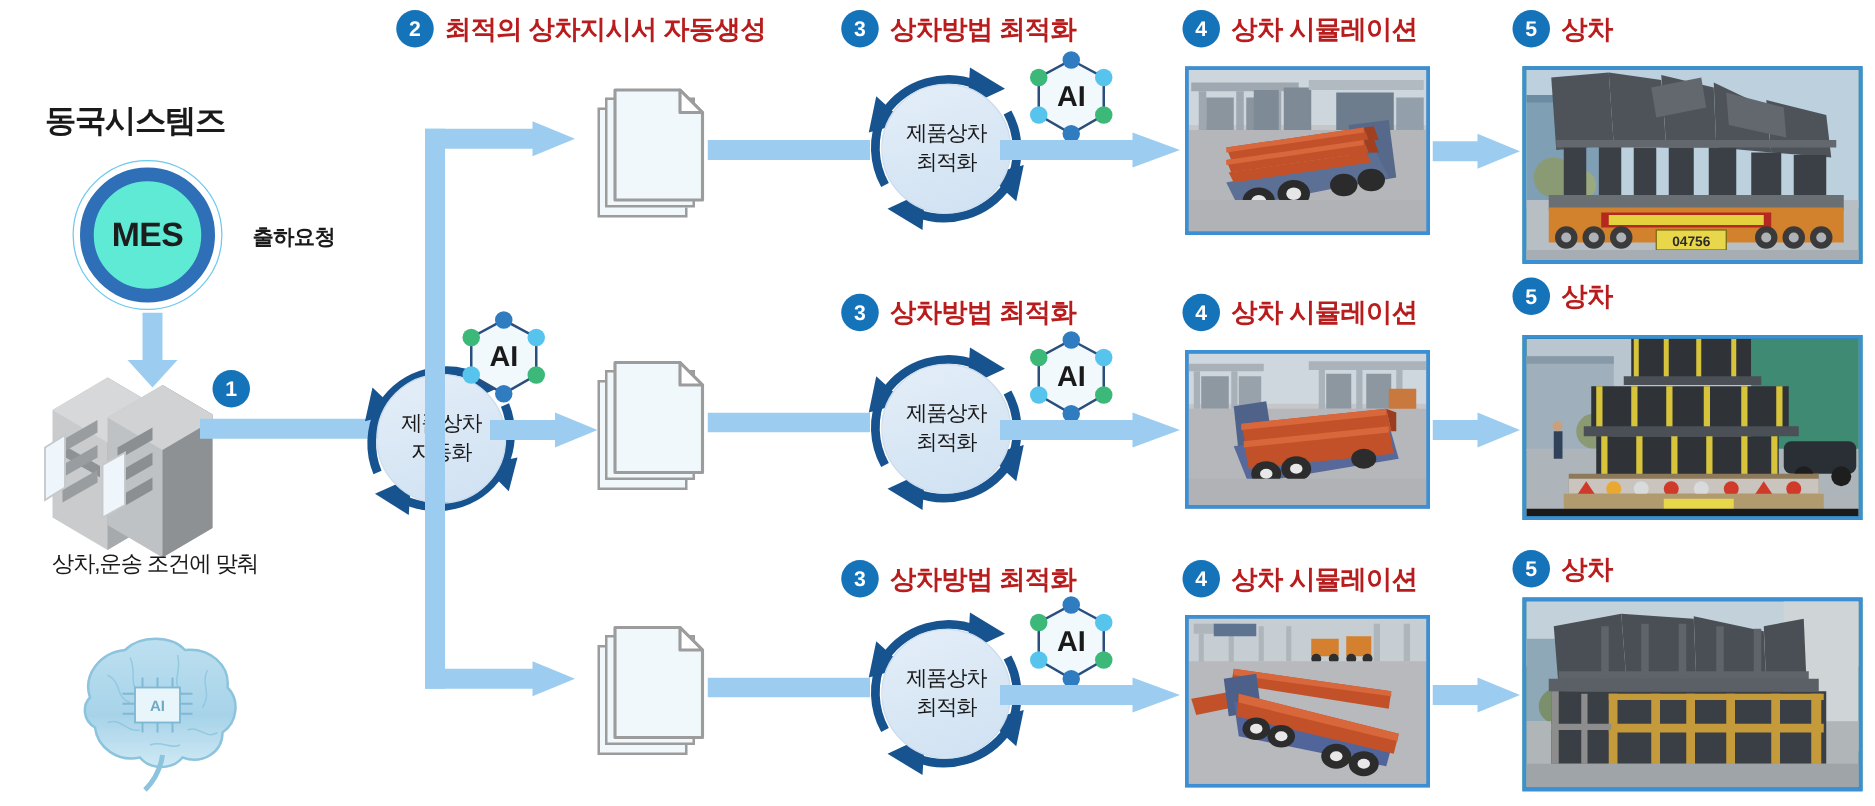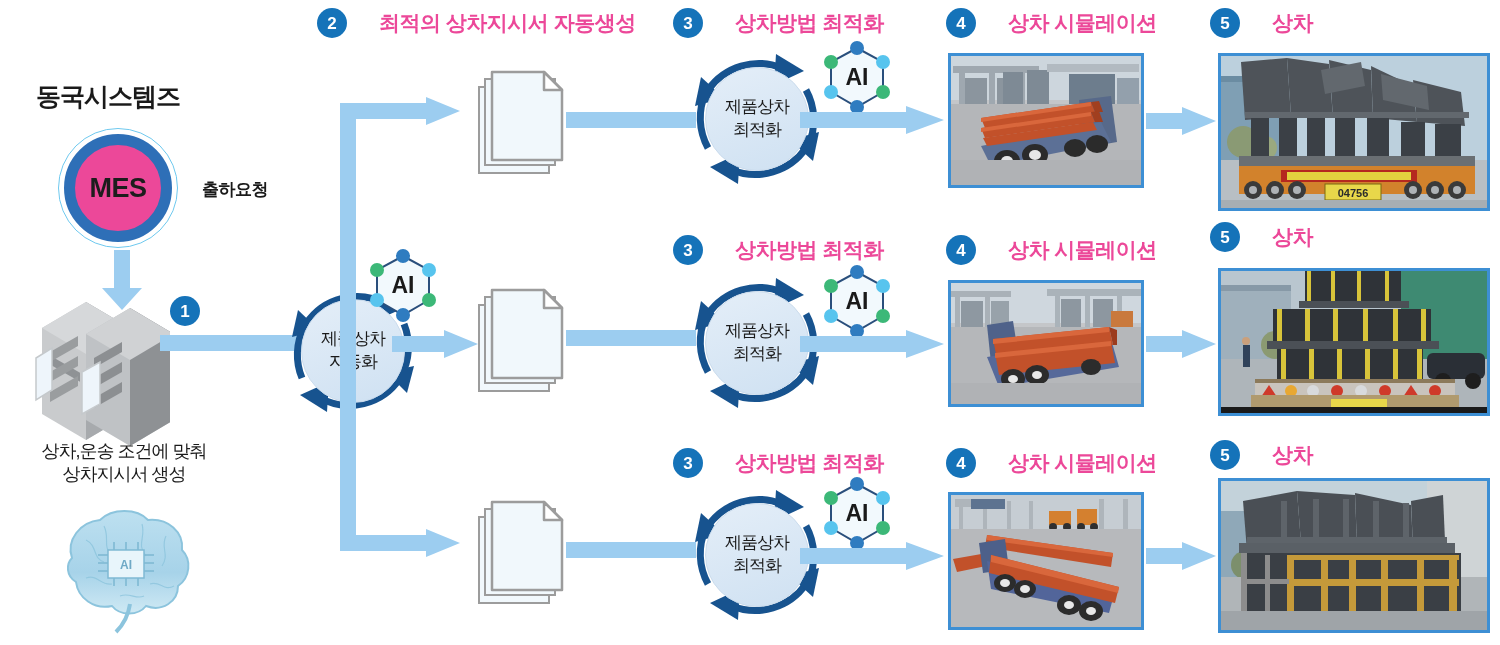--- a/index.html
+++ b/index.html
@@ -15,35 +15,35 @@
 
   
   .badge{
     width:30px;height:30px;border-radius:50%;
     background:#1573b9;color:#fff;
     display:flex;align-items:center;justify-content:center;
     font-size:17px;font-weight:bold;line-height:1;
     box-sizing:border-box;
   }
   .steplabel{
-    font-size:21px;font-weight:bold;color:#ec4899;
-    white-space:nowrap;letter-spacing:-0.5px;margin-left:23px;
+    font-size:21px;font-weight:bold;color:#b91c1c;
+    white-space:nowrap;letter-spacing:-0.5px;
   }
   .steprow{display:flex;align-items:center;gap:9px;}
 
   
   .mes-outer{
     width:120px;height:120px;border-radius:50%;
     border:1.5px solid #6ec9ef;box-sizing:border-box;
     display:flex;align-items:center;justify-content:center;
   }
   .mes-ring{
     width:108px;height:108px;border-radius:50%;
     border:11px solid #2e6fb7;box-sizing:border-box;
-    background:#ec4899;
+    background:#5eead4;
     display:flex;align-items:center;justify-content:center;
   }
   .mes-text{font-size:27px;font-weight:bold;color:#1d1d1d;letter-spacing:-0.5px;}
   .company{font-size:25px;font-weight:bold;color:#1a1a1a;letter-spacing:-1px;white-space:nowrap;}
   .sidelabel{font-size:17px;font-weight:bold;color:#1a1a1a;white-space:nowrap;letter-spacing:-0.5px;}
   .caption{
     font-size:18px;font-weight:normal;color:#1a1a1a;
     text-align:center;line-height:1.3;letter-spacing:-1px;white-space:nowrap;
   }
 
@@ -176,21 +176,20 @@
       <polygon points="64,86 92,70 92,80 64,96"></polygon>
       <polygon points="64,106 92,90 92,100 64,116"></polygon>
     </g>
 
     <polygon points="6,66 22,56 22,98 6,108" fill="#eef5fb" stroke="#c5c9cc" stroke-width="1.5"></polygon>
     <polygon points="52,80 70,70 70,112 52,122" fill="#eef5fb" stroke="#c5c9cc" stroke-width="1.5"></polygon>
   </svg>
 
   <div class="abs caption" style="left:14px;top:440px;width:220px;">
     <div>상차,운송 조건에 맞춰</div>
-    <div>상차지시서 생성</div>
   </div>
 
   <svg class="abs" style="left:42px;top:500px;" width="165" height="135">
     <defs>
       <linearGradient id="bg" x1="0" y1="0" x2="0" y2="1">
         <stop offset="0%" stop-color="#bde0f0"></stop>
         <stop offset="60%" stop-color="#a7d3e9"></stop>
         <stop offset="100%" stop-color="#cfe9f4"></stop>
       </linearGradient>
     </defs>

